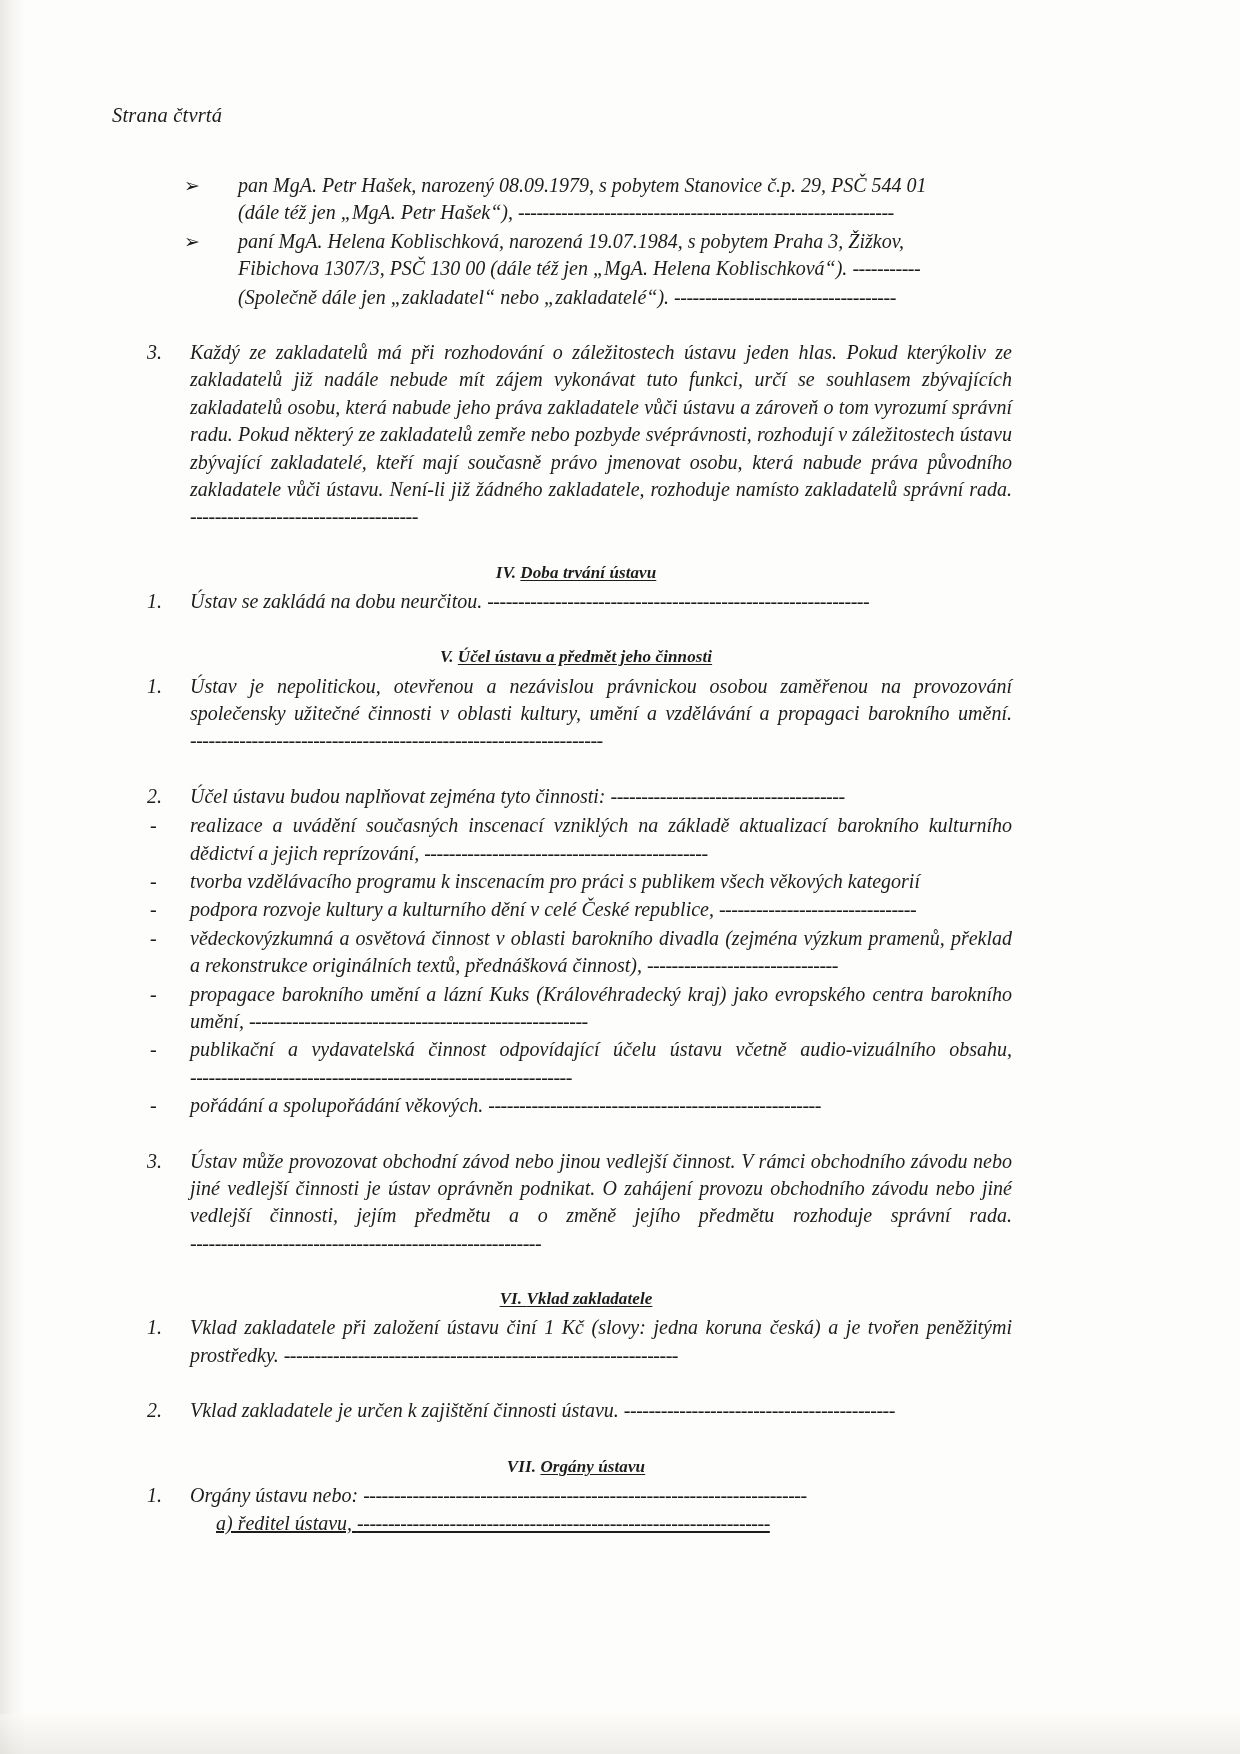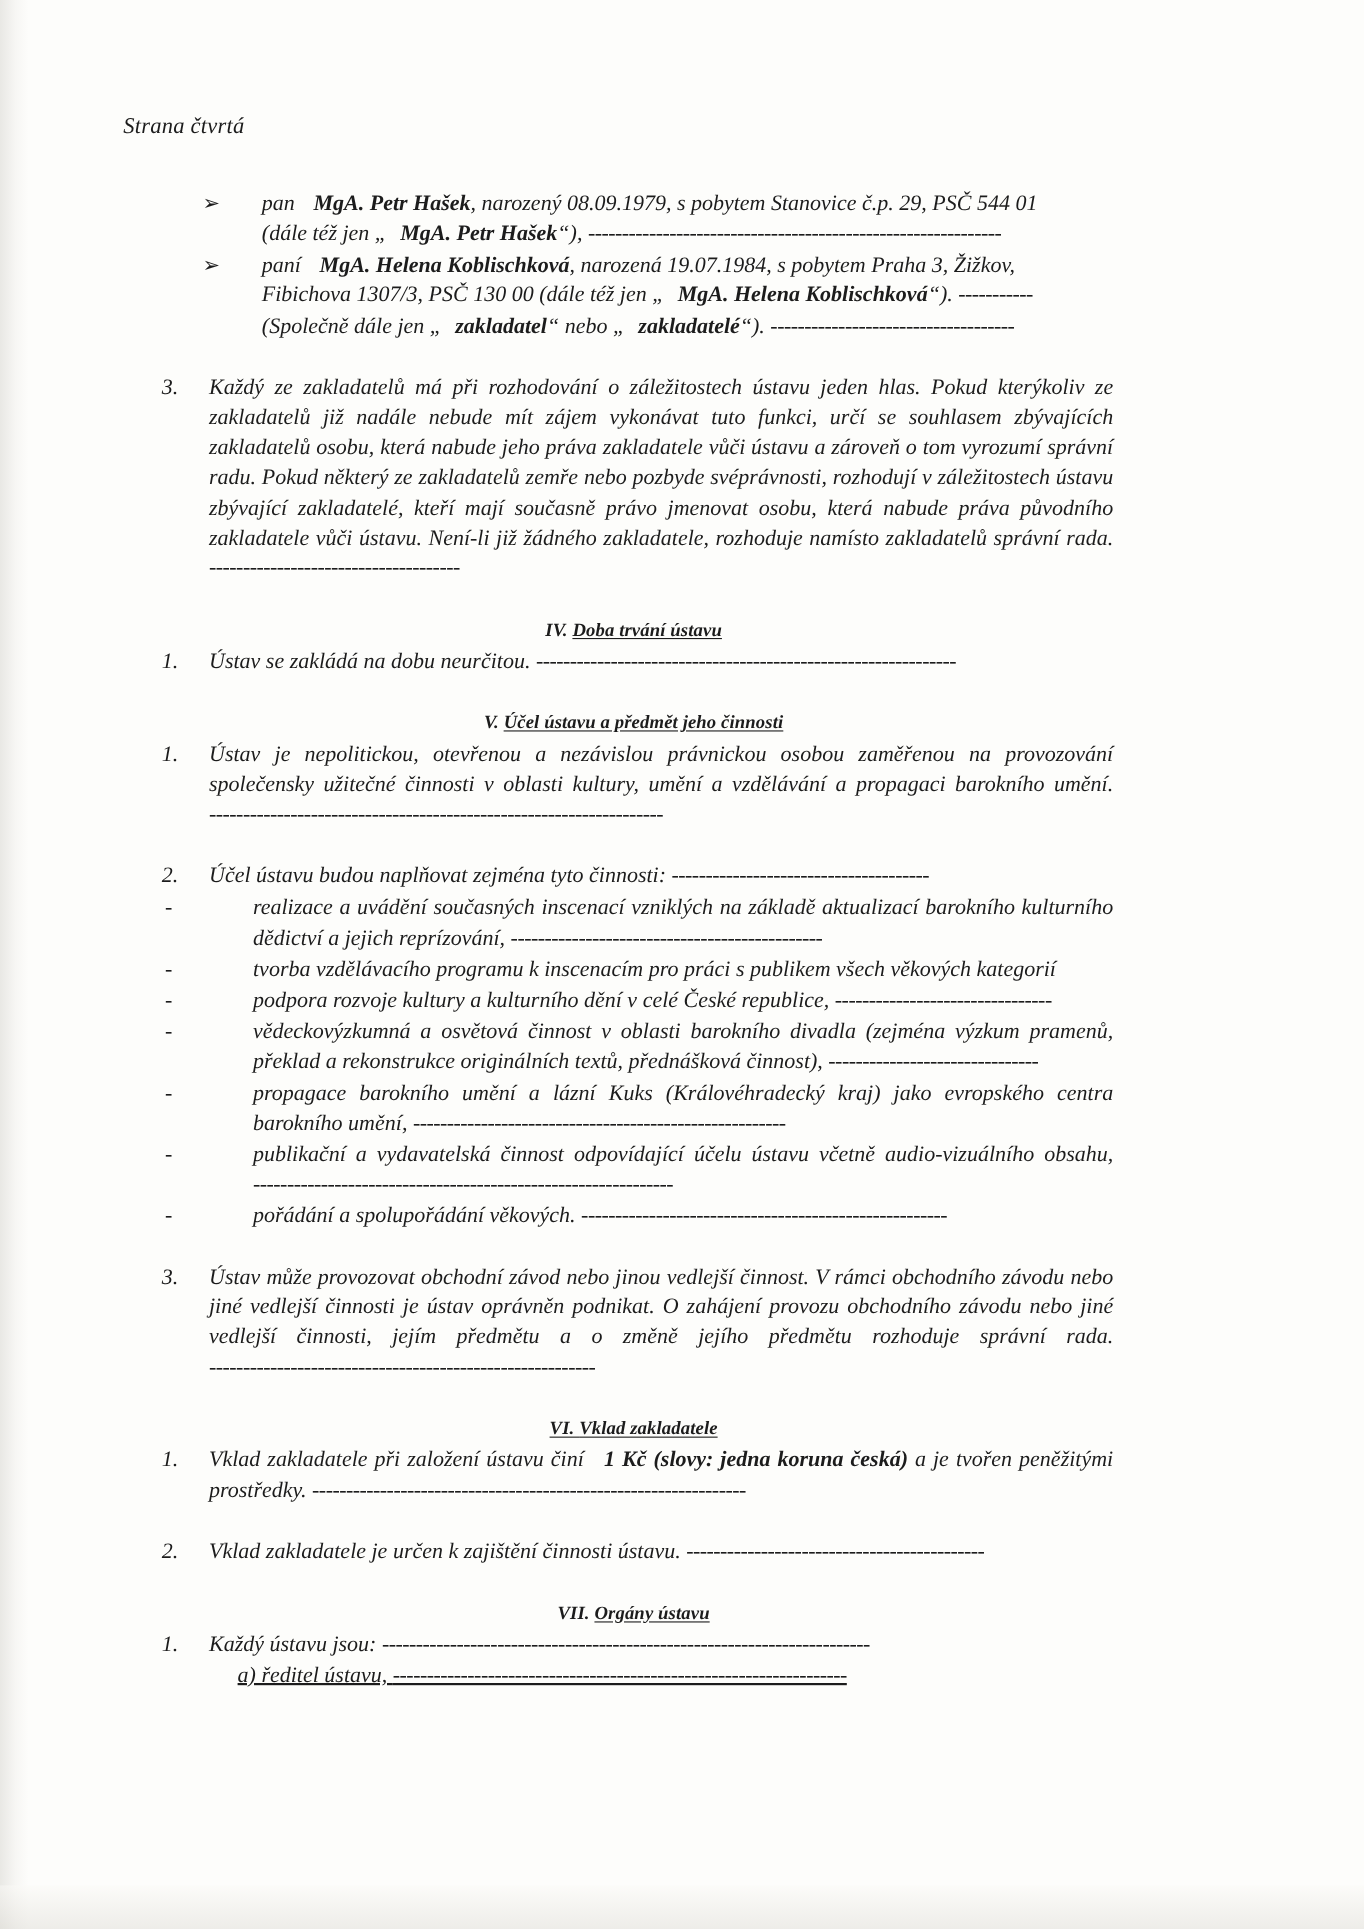--- a/index.html
+++ b/index.html
@@ -58,21 +58,21 @@
   }
 
   .content {
     position: absolute;
     left: 140px;
     top: 172px;
     width: 872px;
     font-size: 20px;
     line-height: 1.37;
   }
-  b, .b { font-weight: bold; margin-left: 12px; }
+  b, .b { font-weight: normal; }
 
   
   .fill {
     font-style: normal;
     letter-spacing: -0.5px;
     white-space: nowrap;
   }
 
   
   .arrow-list {
@@ -153,21 +153,20 @@
   .dash-item .dash {
     position: absolute;
     left: 10px;
     top: 0;
     font-style: italic;
   }
   .dash-item .body {
     text-align: justify;
     text-align-last: left;
     font-style: italic;
-    margin-left: 40px;
   }
 
   
   .letter-item {
     margin: 1px 0 0 76px;
     font-style: italic;
     text-decoration: underline;
   }
 </style>
 </head>
@@ -275,19 +274,19 @@
 
     <div class="num-item">
       <span class="num">2.</span>
       <div class="body"><span>Vklad zakladatele je určen k zajištění činnosti ústavu. </span><span class="fill">--------------------------------------------</span></div>
     </div>
 
     <div class="sec-head"><span>VII. </span><span class="u">Orgány ústavu</span></div>
 
     <div class="num-item tight">
       <span class="num">1.</span>
-      <div class="body"><span>Každý ústavu jsou: </span><span class="fill">------------------------------------------------------------------------</span></div>
+      <div class="body"><span>Orgány ústavu nebo: </span><span class="fill">------------------------------------------------------------------------</span></div>
     </div>
 
     <div class="letter-item"><span>a) ředitel ústavu, </span><span class="fill">-------------------------------------------------------------------</span></div>
 
   </div>
 </div>
 
 </body></html>

